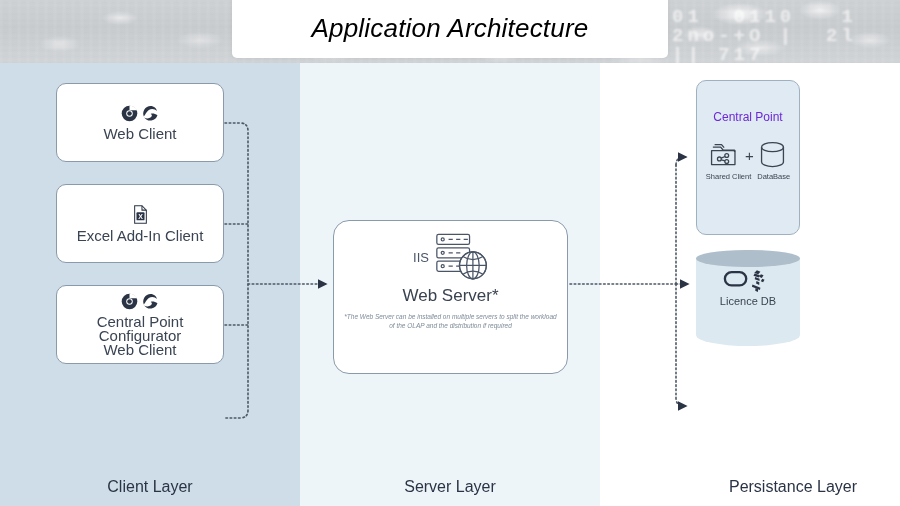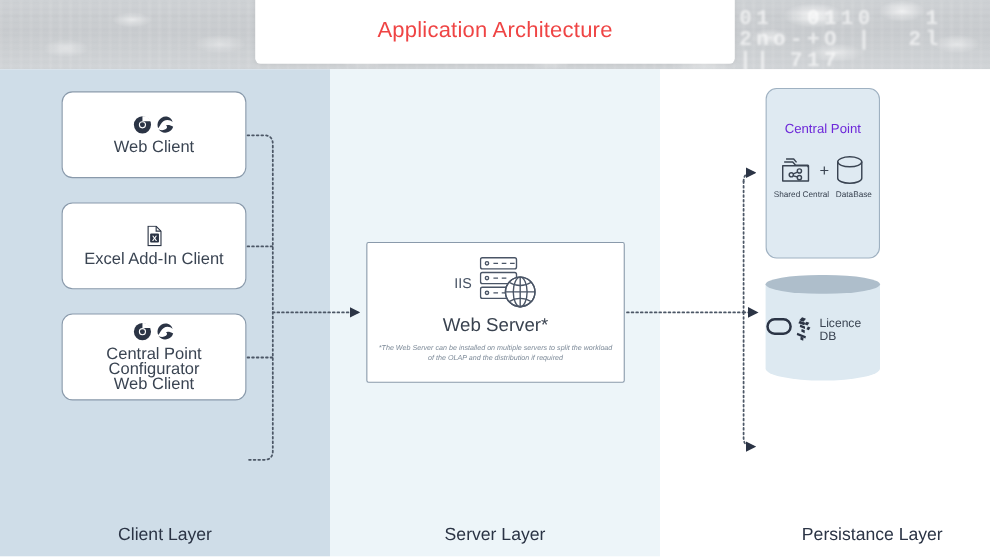--- a/index.html
+++ b/index.html
@@ -42,22 +42,23 @@
     color: rgba(255,255,255,.62); line-height: 19px;
     filter: blur(1.1px); white-space: pre;
   }
   .title-card {
     position: absolute; left: 232px; top: -6px; width: 436px; height: 64px;
     background: #ffffff; border-radius: 5px;
     display: flex; align-items: center; justify-content: center;
     box-shadow: 0 1px 4px rgba(0,0,0,.06);
   }
   .title-card h1 {
-    font-size: 20px; font-weight: 400; color: #ef4444; letter-spacing: .2px;
+    font-size: 26px; font-weight: 400; color: #000000; letter-spacing: .2px;
     padding-top: 5px;
+    font-style: italic;
   }
 
   
   .col { position: absolute; top: 63px; height: 443px; }
   .col.client { left: 0;   width: 300px; background: #cfdde8; }
   .col.server { left: 300px; width: 300px; background: #edf5f9; }
   .col.persist{ left: 600px; width: 300px; background: #ffffff; padding-left: 43px; }
 
   .layer-label {
     position: absolute; bottom: 10px; width: 100%;
@@ -70,22 +71,22 @@
     background: #ffffff; border: 1px solid #8a9aab; border-radius: 10px;
     display: flex; flex-direction: column; align-items: center; justify-content: center;
   }
   .client-card .cap {
     font-size: 15px; color: #3a4452; text-align: center; line-height: 14px; margin-top: 5px;
   }
   .icon-row { display: flex; align-items: center; justify-content: center; gap: 4px; }
 
   
   .server-card {
-    position: absolute; left: 333px; top: 220px; width: 235px; height: 128px;
-    background: #ffffff; border: 1px solid #8a9aab; border-radius: 2px;
+    position: absolute; left: 333px; top: 220px; width: 235px; height: 154px;
+    background: #ffffff; border: 1px solid #8a9aab; border-radius: 16px;
     display: flex; flex-direction: column; align-items: center;
   }
   .iis-row { display: flex; align-items: center; gap: 7px; margin-top: 12px; }
   .iis-text { font-size: 13px; color: #4a5566; }
   .server-title { font-size: 17px; color: #39424f; margin-top: 5px; }
   .server-note {
     font-size: 6.5px; font-style: italic; color: #7e8b99; text-align: center;
     line-height: 9px; margin-top: 6px; width: 215px;
   }
 
@@ -104,22 +105,22 @@
   .cyl { position: absolute; left: 696px; width: 104px; }
   .cyl .body {
     position: absolute; left: 0; top: 8px; width: 104px; height: 88px;
     background: #dde9f1; border-radius: 0 0 52px 52px / 0 0 11px 11px;
   }
   .cyl .top {
     position: absolute; left: 0; top: 0; width: 104px; height: 17px;
     background: #aebecb; border-radius: 52px / 9px;
   }
   .cyl .content {
-    position: absolute; left: 0; top: 36px; width: 104px;
-    display: flex; flex-direction: row; align-items: center;
+    position: absolute; left: 0; top: 19px; width: 104px;
+    display: flex; flex-direction: column; align-items: center;
   }
   .cyl .cap { font-size: 11px; color: #3a4452; margin-top: 2px; }
 
   
   svg.wires { position: absolute; left: 0; top: 0; width: 900px; height: 506px; pointer-events: none; }
 </style>
 </head>
 <body>
 
 <div id="page">
@@ -256,21 +257,21 @@
       </svg>
       <span class="cp-plus">+</span>
       <svg width="27" height="28" viewBox="0 0 30 32">
         <g fill="none" stroke="#3a4452" stroke-width="1.5">
           <ellipse cx="15" cy="7" rx="12.5" ry="5.2"></ellipse>
           <path d="M2.5 7 v17 a12.5 5.2 0 0 0 25 0 V7"></path>
         </g>
       </svg>
     </div>
     <div class="cp-labels">
-      <span>Shared Central</span>
+      <span>Shared Client</span>
       <span>DataBase</span>
     </div>
   </div>
 
   <div class="cyl" style="top:250px; height:101px">
     <div class="body"></div>
     <div class="top"></div>
     <div class="content">
       <svg width="50" height="24" viewBox="0 0 56 27">
         <g fill="none" stroke="#2b3445" stroke-width="2.6">

